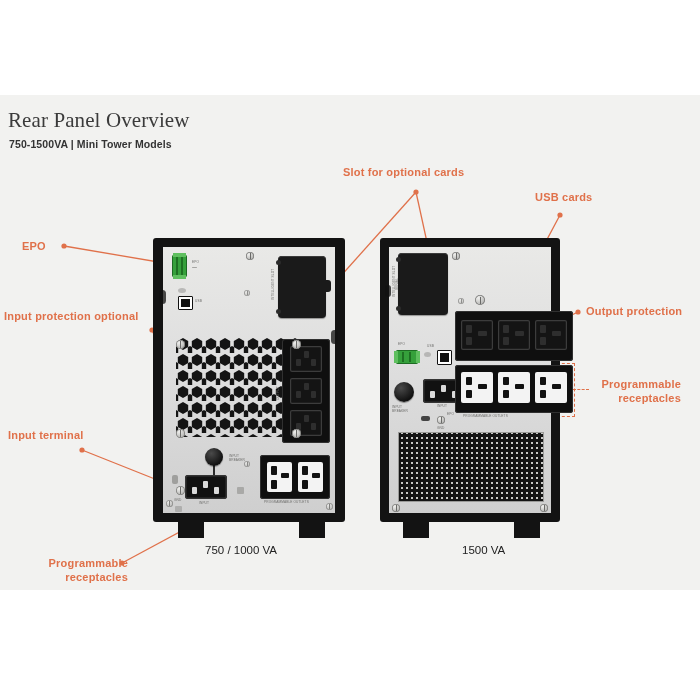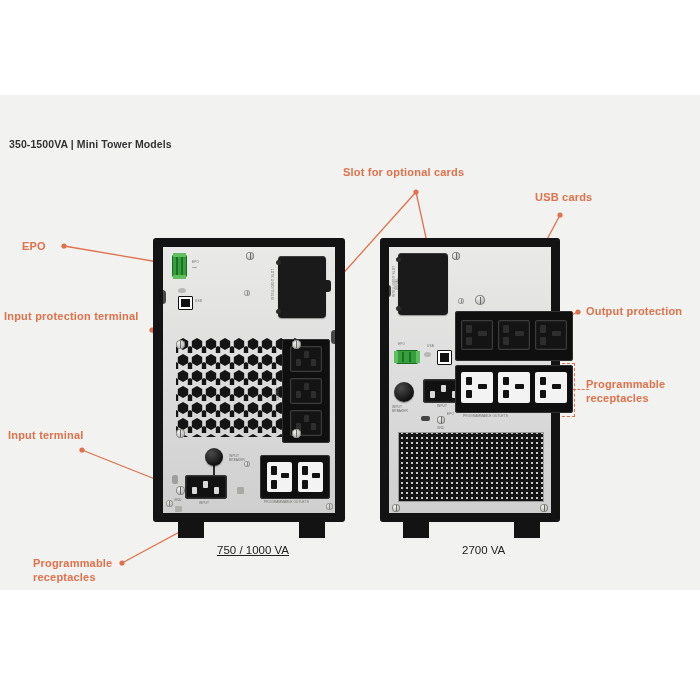--- a/index.html
+++ b/index.html
@@ -13,21 +13,21 @@
   #panel{position:absolute;left:0;top:95px;width:700px;height:495px;background:#f2f2f0;}
 
   
   #title{position:absolute;left:8px;top:108px;font-family:"Liberation Serif","DejaVu Serif",serif;
          font-size:21px;color:#3b3b3b;letter-spacing:.1px;white-space:nowrap;}
   #subtitle{position:absolute;left:9px;top:138px;font-size:10.5px;color:#333;font-weight:bold;
             letter-spacing:.1px;white-space:nowrap;}
 
   
   .lbl{position:absolute;color:#e0714a;font-size:11px;font-weight:bold;line-height:14px;
-       white-space:nowrap;letter-spacing:.2px;}
+       white-space:nowrap;letter-spacing:.2px;text-align:right;}
   .lbl.two{white-space:normal;width:95px;}
 
   
   svg.lead{position:absolute;left:0;top:0;width:700px;height:700px;overflow:visible;pointer-events:none;}
 
   
   .unit{position:absolute;}
   .chassis{position:absolute;background:#131313;border-radius:3px;}
   .face{position:absolute;background:linear-gradient(180deg,#e9e9e7 0%,#dedede 45%,#cfcfcf 100%);}
   .foot{position:absolute;background:#131313;}
@@ -91,21 +91,22 @@
   .dashbox{position:absolute;border:1.3px dashed #e0714a;}
   .dashline{position:absolute;border-top:1.3px dashed #e0714a;}
 </style>
 </head>
 <body>
 
 <div id="stage">
 
   <div id="panel"></div>
 
-  <div id="subtitle">350-1500VA | Mini Tower Models</div>
+  <div id="title">Rear Panel Overview</div>
+  <div id="subtitle">750-1500VA | Mini Tower Models</div>
 
   <svg class="lead">
     <g stroke="#e0714a" stroke-width="1.3" fill="none">
       <line x1="64" y1="246" x2="176" y2="265"></line>
       <line x1="152" y1="330" x2="212" y2="462"></line>
       <line x1="82" y1="450" x2="180" y2="489"></line>
       <line x1="122" y1="563" x2="278" y2="479"></line>
       <line x1="416" y1="192" x2="313" y2="307"></line>
       <line x1="416" y1="192" x2="437" y2="288"></line>
       <line x1="560" y1="215" x2="519" y2="292"></line>
@@ -130,21 +131,21 @@
       <polygon points="519,292 521,283 527,289"></polygon>
       <polygon points="495,352 497,343 503,349"></polygon>
     </g>
   </svg>
 
   <div class="dashbox" style="left:455px;top:363px;width:118px;height:52px;"></div>
   <div class="dashline" style="left:573px;top:389px;width:16px;"></div>
 
   <div class="lbl" style="left:22px;top:239px;">EPO</div>
 
-  <div class="lbl" style="left:4px;top:309px;">Input protection terminal</div>
+  <div class="lbl" style="left:4px;top:309px;">Input protection optional</div>
 
   <div class="lbl" style="left:8px;top:428px;">Input terminal</div>
 
   <div class="lbl two" style="left:33px;top:556px;">Programmable receptacles</div>
 
   <div class="lbl" style="left:343px;top:165px;">Slot for optional cards</div>
 
   <div class="lbl" style="left:535px;top:190px;">USB cards</div>
 
   <div class="lbl" style="left:586px;top:304px;">Output protection</div>
@@ -247,21 +248,21 @@
     <div class="screw" style="left:176px;top:429px;width:9px;height:9px;"></div>
     <div class="screw" style="left:292px;top:429px;width:9px;height:9px;"></div>
     <div class="screw" style="left:246px;top:252px;width:8px;height:8px;"></div>
     <div class="screw" style="left:244px;top:290px;width:6px;height:6px;opacity:.7;"></div>
     <div class="screw" style="left:244px;top:461px;width:6px;height:6px;opacity:.7;"></div>
     <div class="screw" style="left:166px;top:500px;width:7px;height:7px;opacity:.8;"></div>
     <div class="screw" style="left:326px;top:503px;width:7px;height:7px;opacity:.8;"></div>
     <div class="tinymark" style="left:159px;top:290px;width:7px;height:14px;border-radius:4px;background:#111;"></div>
     <div class="tinymark" style="left:331px;top:330px;width:7px;height:14px;border-radius:4px;background:#111;"></div>
 
-    <div class="cap" style="left:217px;top:544px;text-decoration:underline;">750 / 1000 VA</div>
+    <div class="cap" style="left:205px;top:544px;">750 / 1000 VA</div>
   </div>
 
   <div class="unit">
 
     <div class="chassis" style="left:380px;top:238px;width:180px;height:284px;"></div>
     <div class="face" style="left:389px;top:247px;width:162px;height:266px;"></div>
 
     <div class="foot" style="left:403px;top:522px;width:26px;height:16px;"></div>
     <div class="foot" style="left:514px;top:522px;width:26px;height:16px;"></div>
 
@@ -340,16 +341,16 @@
     <div class="vent-sq" style="left:398px;top:432px;width:146px;height:70px;"></div>
 
     <div class="screw" style="left:452px;top:252px;width:8px;height:8px;"></div>
     <div class="screw" style="left:475px;top:295px;width:10px;height:10px;"></div>
     <div class="screw" style="left:458px;top:298px;width:6px;height:6px;opacity:.7;"></div>
     <div class="screw" style="left:392px;top:504px;width:8px;height:8px;"></div>
     <div class="screw" style="left:540px;top:504px;width:8px;height:8px;"></div>
     <div class="minitext" style="left:396px;top:290px;transform:rotate(-90deg);">SERIAL</div>
     <div class="tinymark" style="left:385px;top:285px;width:6px;height:12px;border-radius:4px;background:#111;"></div>
 
-    <div class="cap" style="left:462px;top:544px;">2700 VA</div>
+    <div class="cap" style="left:462px;top:544px;">1500 VA</div>
   </div>
 
 </div>
 
 </body></html>

